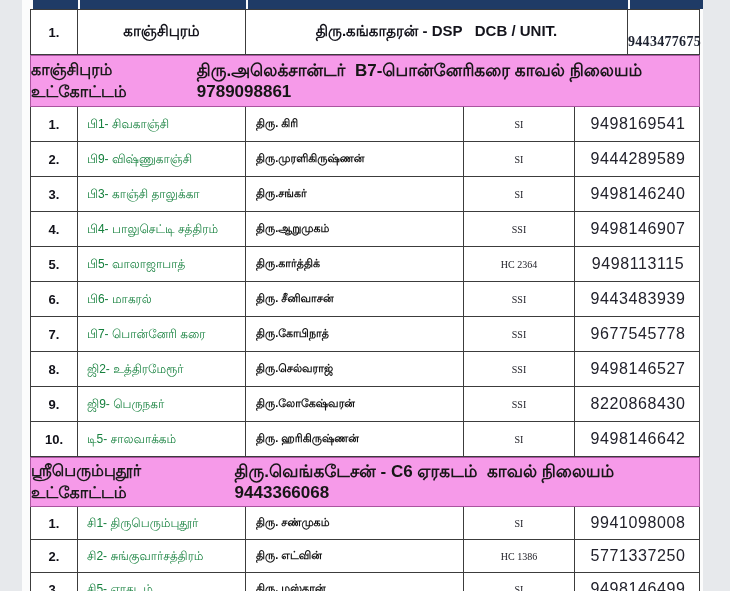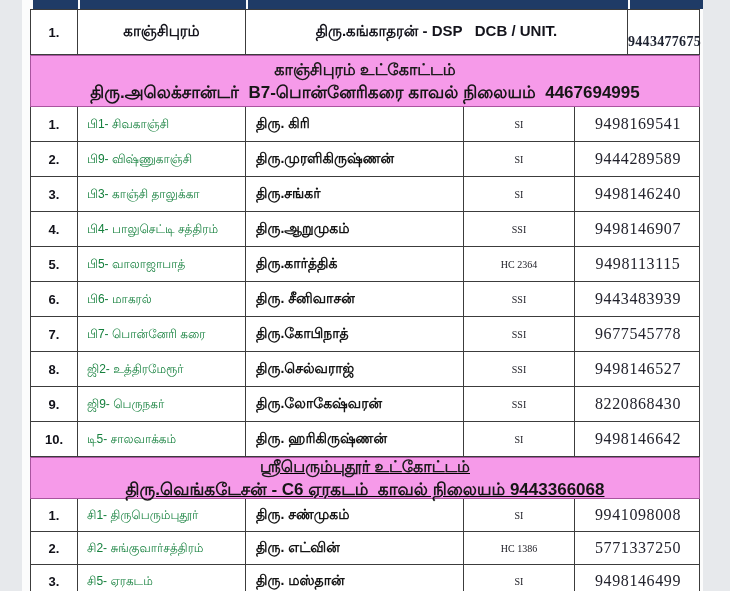--- a/index.html
+++ b/index.html
@@ -16,36 +16,36 @@
   .toprow{display:grid;grid-template-columns:47px 168px 382px 73px;height:46px;border:1px solid #3c3c3c;box-sizing:border-box;background:#fff;}
   .toprow .cell{border-right:1px solid #3c3c3c;}
   .toprow .cell:last-child{border-right:none;margin-top:19px;}
   .cell{display:flex;align-items:center;justify-content:center;box-sizing:border-box;overflow:hidden;}
   .sno{font-weight:bold;font-size:13px;color:#101018;}
   .district{font-weight:bold;font-size:15px;color:#14141c;}
   .officer{font-weight:bold;font-size:15px;color:#14141c;white-space:pre-wrap;}
   .tphone{font-family:"Liberation Serif", serif;font-weight:bold;font-size:14px;color:#1d2230;letter-spacing:0.3px;}
 
   
-  .banner{box-sizing:border-box;border:1px solid #a9549f;background:#f69ae9;display:flex;flex-direction:column;align-items:center;justify-content:center;}
+  .banner{box-sizing:border-box;border:1px solid #a9549f;background:#f69ae9;display:flex;flex-direction:row;align-items:center;justify-content:center;}
   .banner-1{height:52px;}
-  .banner-2{height:42px;text-decoration:underline;}
+  .banner-2{height:50px;}
   .b1{font-weight:bold;font-size:16px;color:#1b1b1b;line-height:1.4;}
   .b2{font-weight:bold;font-size:17px;color:#161616;line-height:1.25;white-space:pre-wrap;}
 
   
   .rows{border-left:1px solid #3c3c3c;border-right:1px solid #3c3c3c;background:#fff;}
   .row{display:grid;grid-template-columns:47px 168px 218px 111px 126px;height:35px;border-bottom:1px solid #3c3c3c;box-sizing:border-box;}
   .rows.compact .row{height:33px;}
   .row .cell{border-right:1px solid #3c3c3c;}
   .row .cell:last-child{border-right:none;}
   .station{justify-content:flex-start;padding-left:9px;font-size:12px;color:#15803d;}
-  .name{justify-content:flex-start;padding-left:10px;font-weight:bold;font-size:14px;color:#141414;}
+  .name{justify-content:flex-start;padding-left:10px;font-weight:bold;font-size:11px;color:#141414;}
   .rank{font-family:"Liberation Serif", serif;font-size:10px;color:#1a1a22;}
-  .phone{font-family:Liberation Serif, serif;font-size:16px;color:#22222c;letter-spacing:0.6px;}
+  .phone{font-family:Liberation Sans, sans-serif;font-size:16px;color:#22222c;letter-spacing:0.6px;}
 </style>
 </head>
 <body>
 
 <div class="canvas">
   <div class="page"></div>
 
   <div class="table">
 
     <div class="navy-strip">
@@ -58,21 +58,21 @@
     <div class="toprow">
       <div class="cell sno">1.</div>
       <div class="cell district">காஞ்சிபுரம்</div>
       <div class="cell officer">திரு.கங்காதரன் - DSP   DCB / UNIT.</div>
       <div class="cell tphone">9443477675</div>
     </div>
 
     <section>
       <div class="banner banner-1">
         <div class="b1">காஞ்சிபுரம் உட்கோட்டம்</div>
-        <div class="b2">திரு.அலெக்சான்டர்  B7-பொன்னேரிகரை காவல் நிலையம்  4467694995</div>
+        <div class="b2">திரு.அலெக்சான்டர்  B7-பொன்னேரிகரை காவல் நிலையம்  9789098861</div>
       </div>
       <div class="rows">
   <div class="row">
     <div class="cell sno">1.</div>
     <div class="cell station">பி1- சிவகாஞ்சி</div>
     <div class="cell name">திரு. கிரி</div>
     <div class="cell rank">SI</div>
     <div class="cell phone">9498169541</div>
   </div>
 

